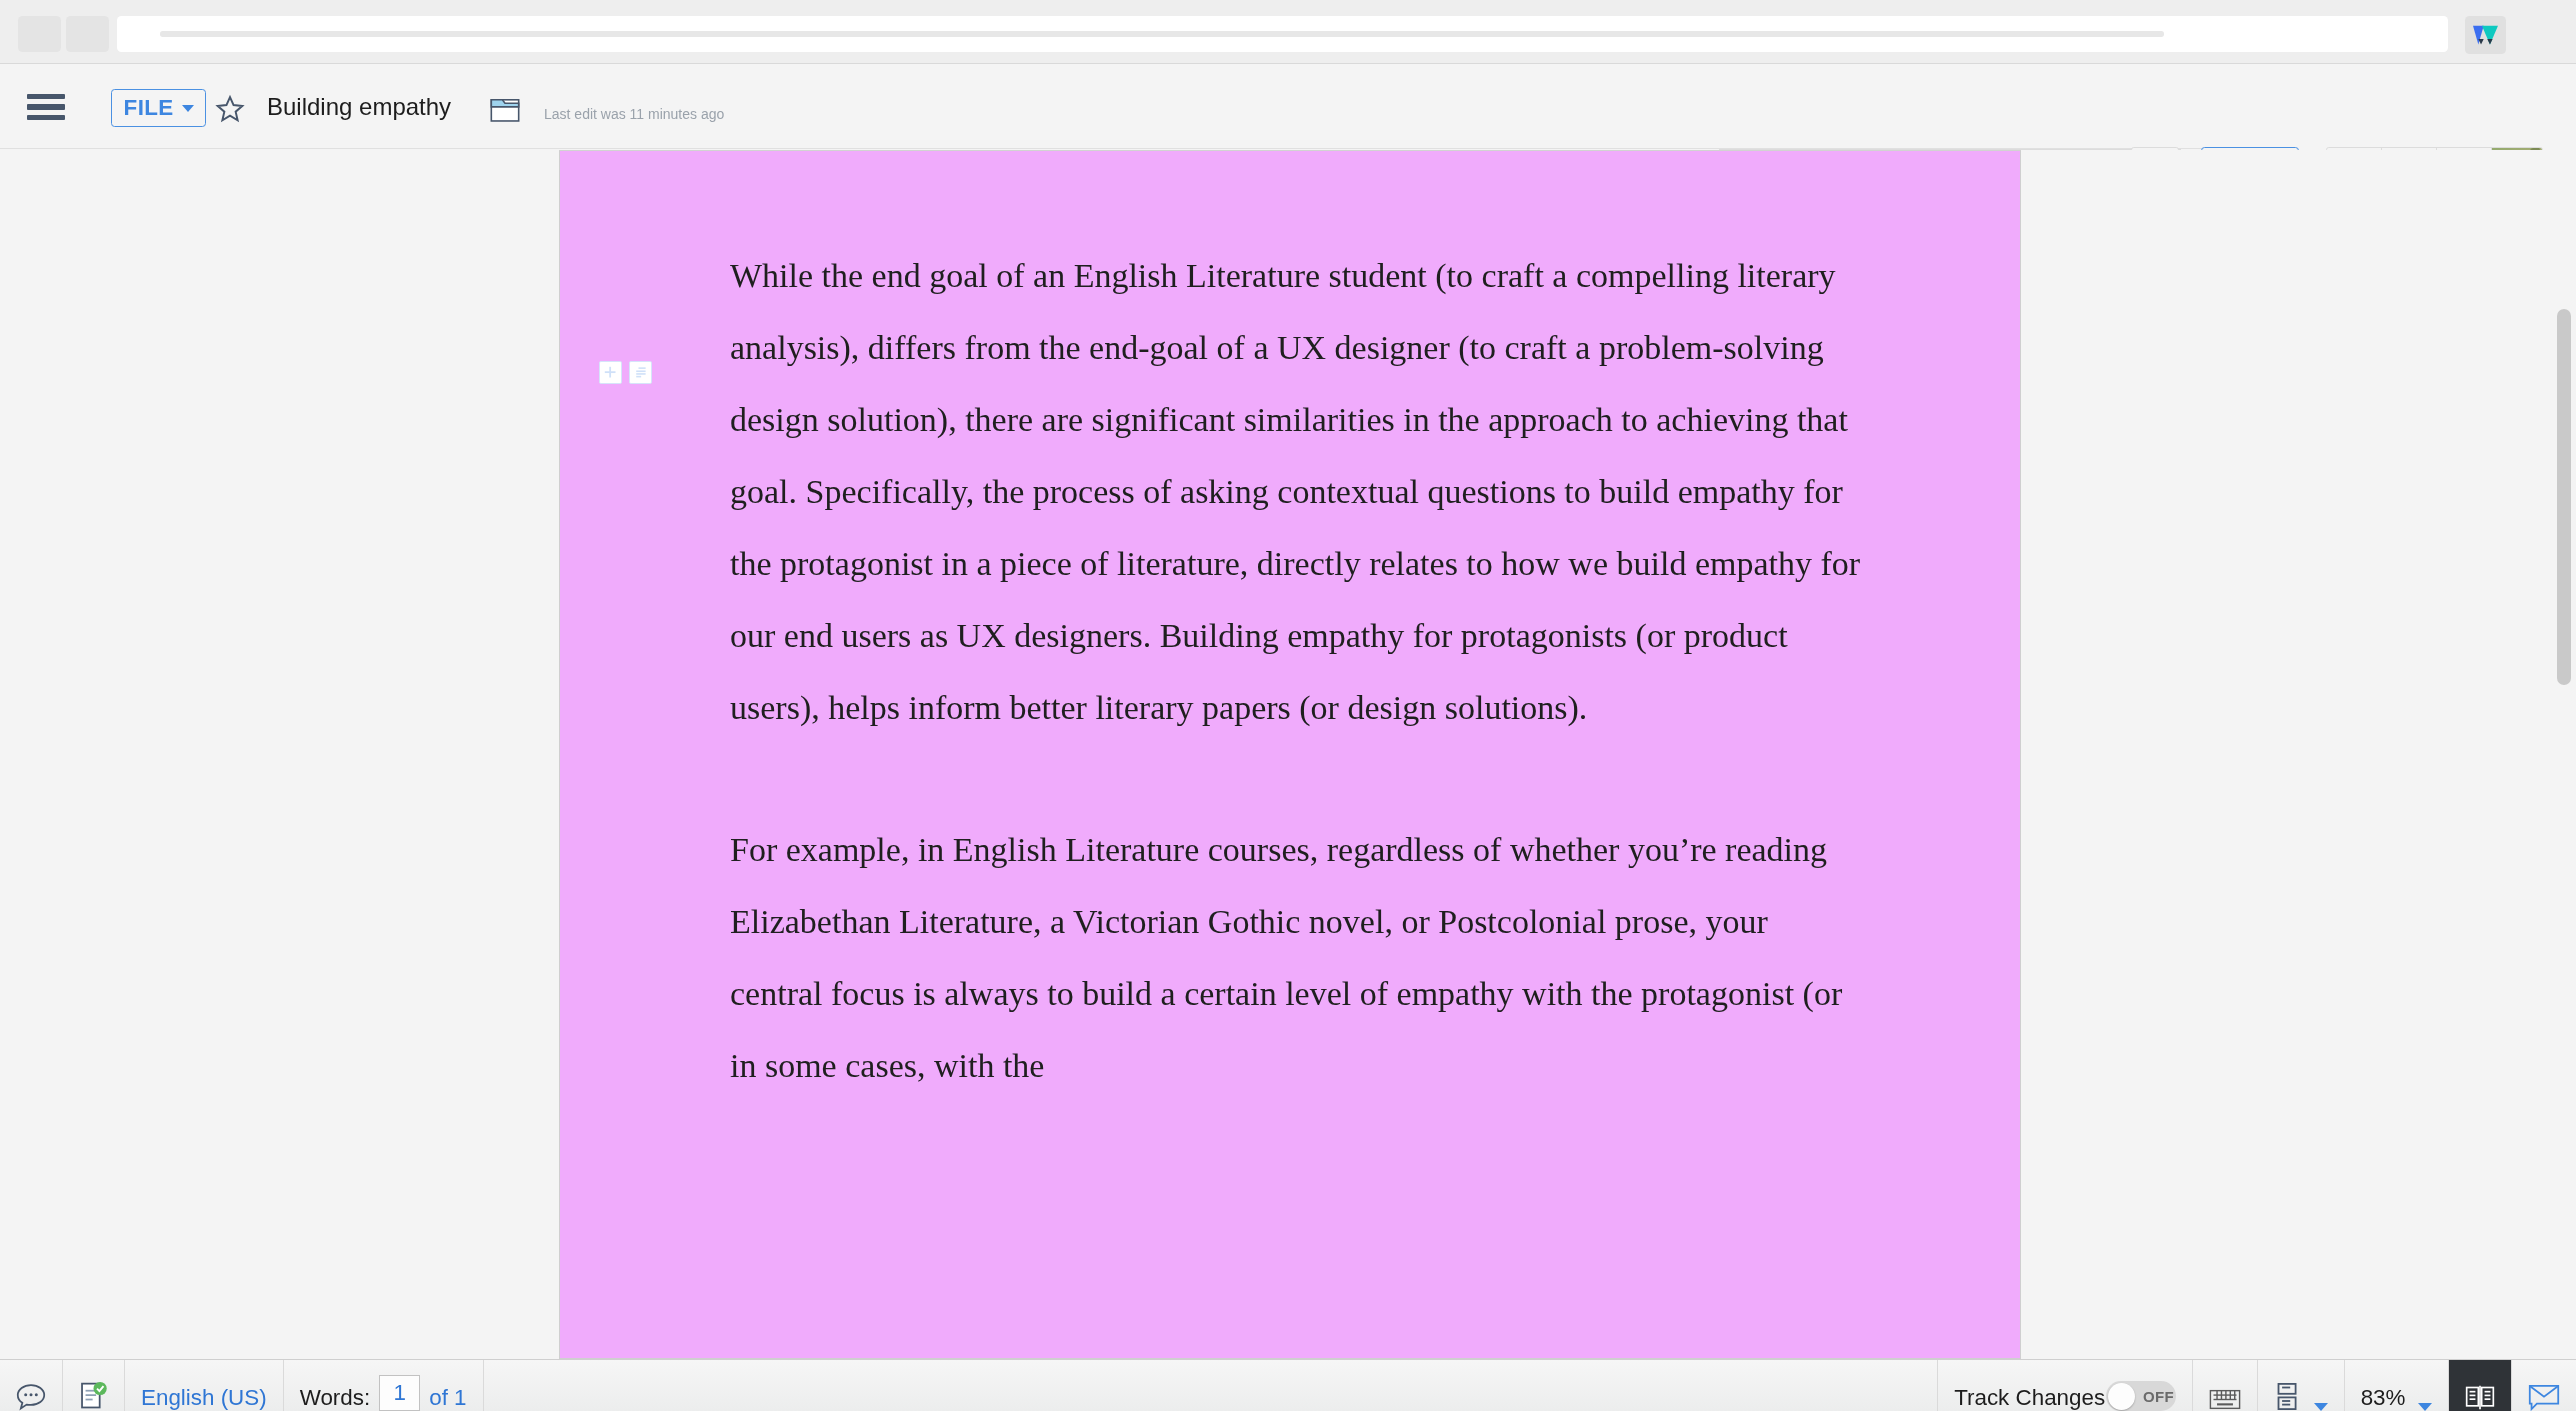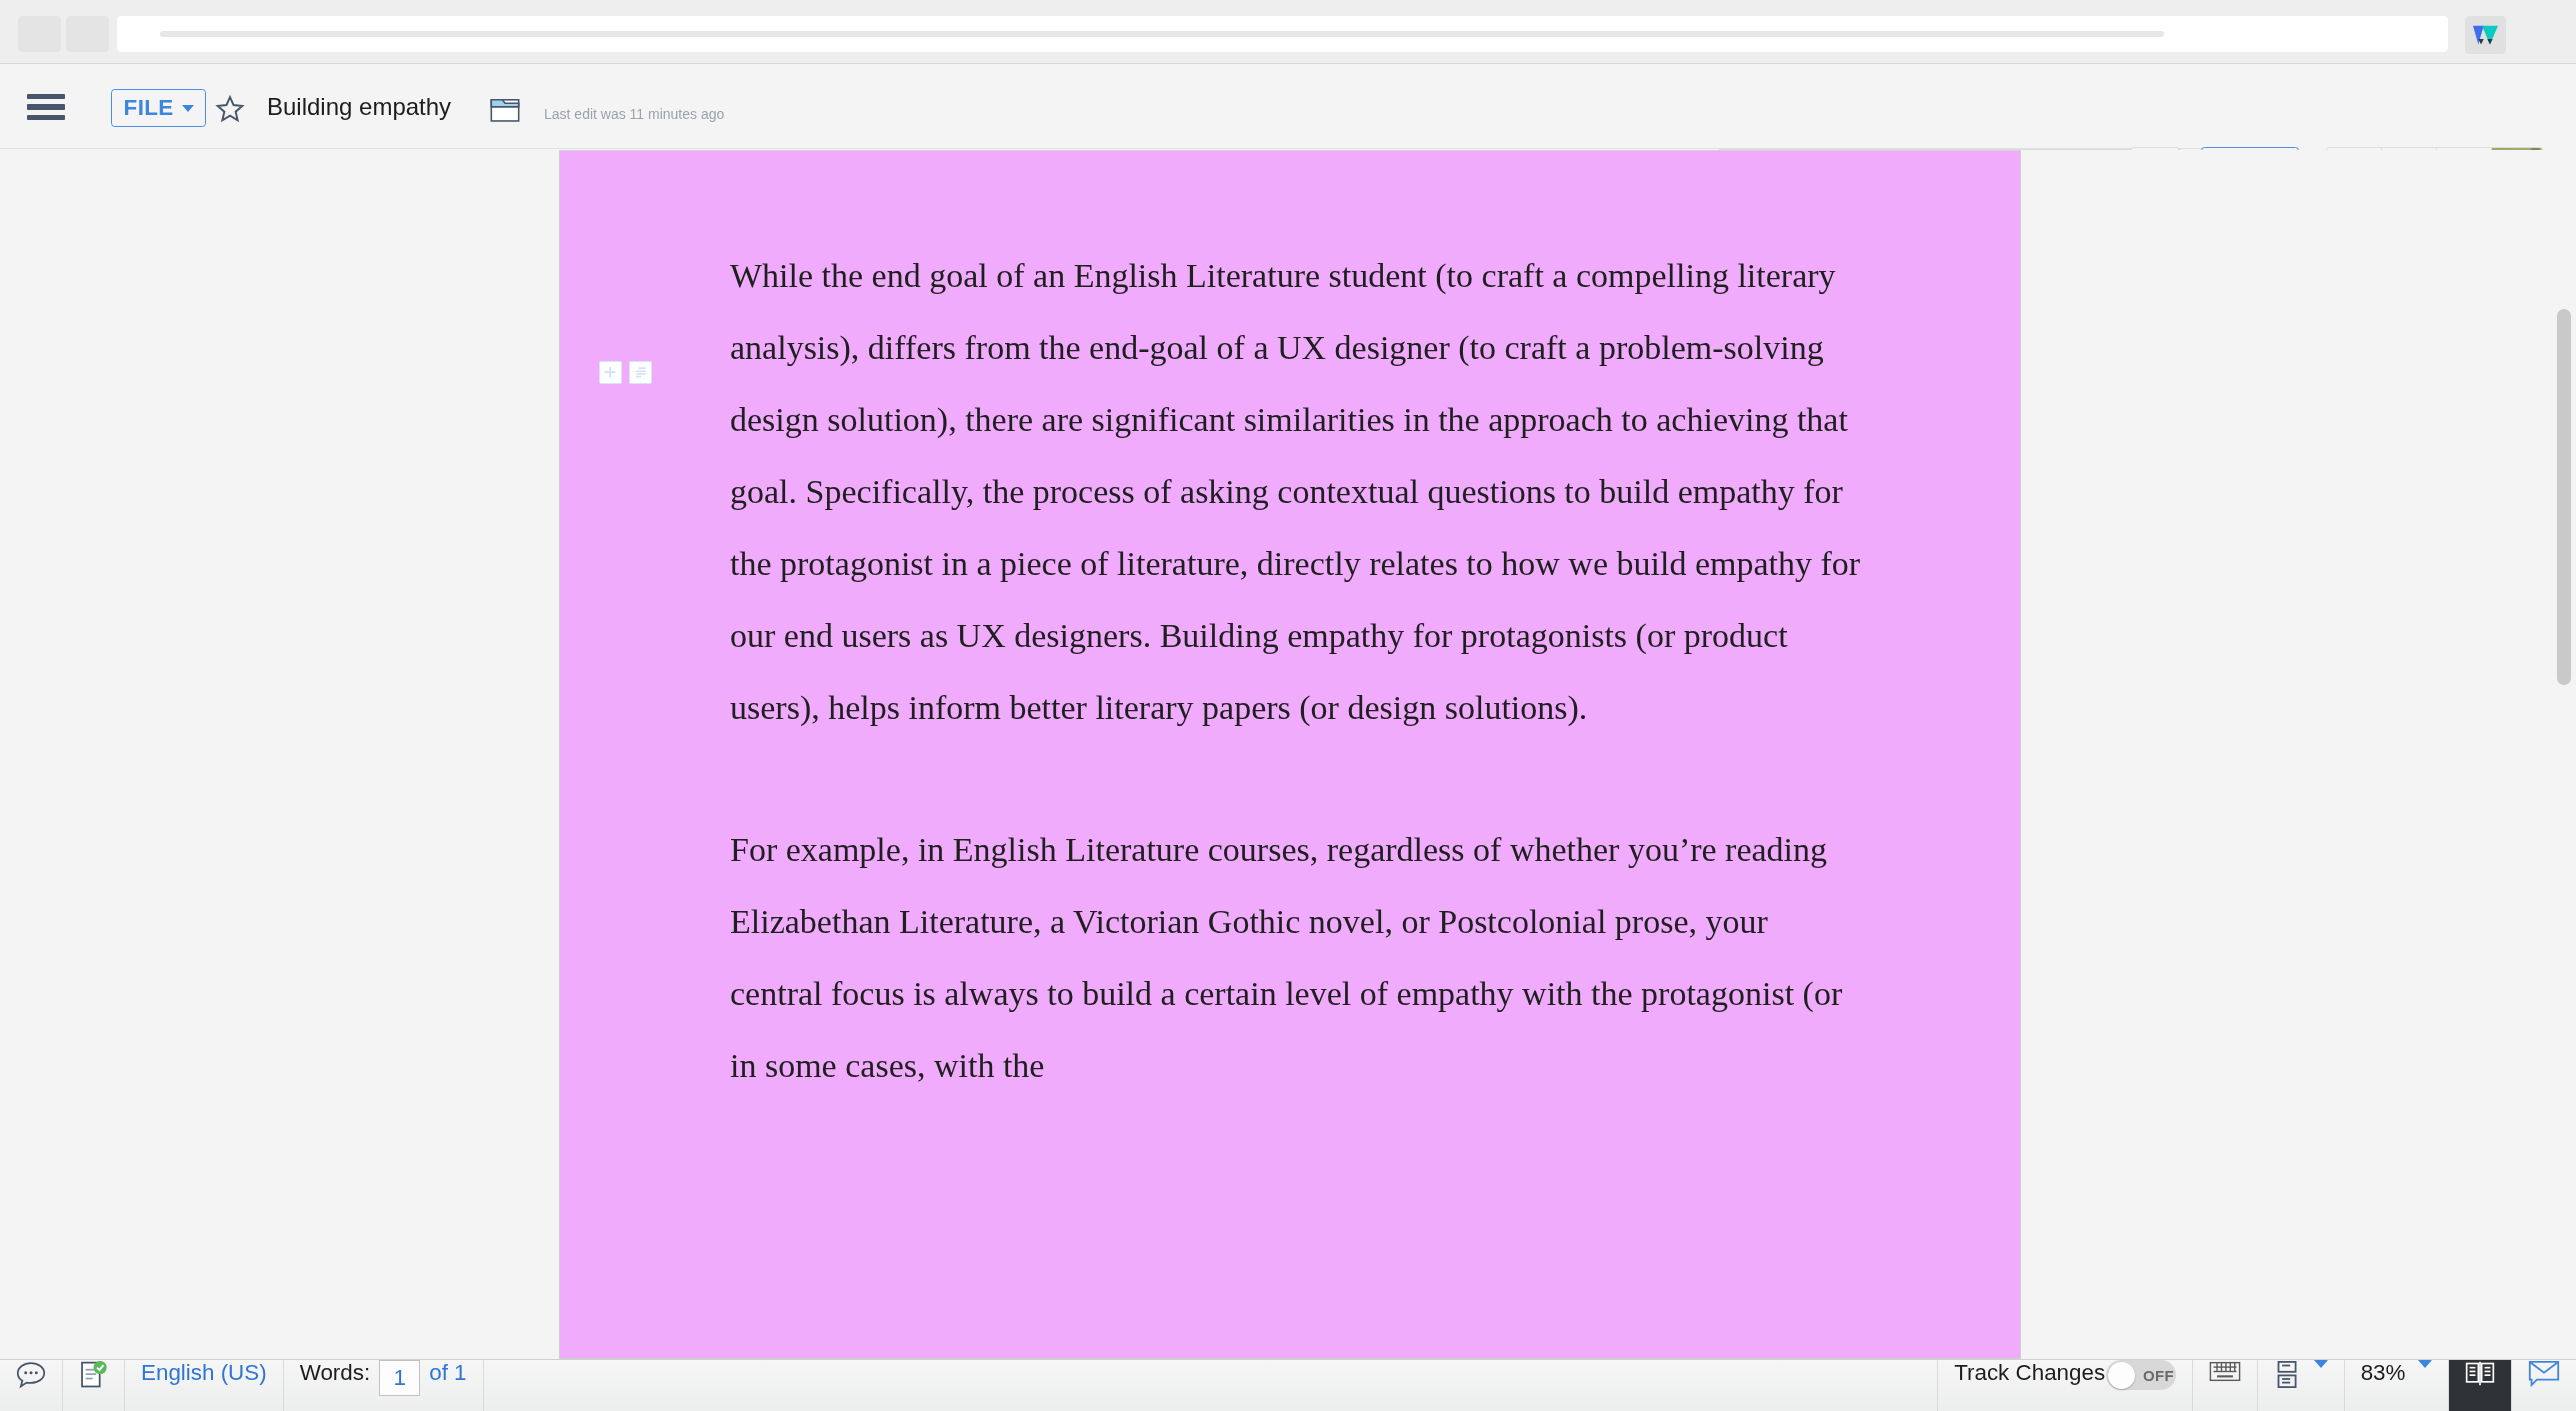--- a/index.html
+++ b/index.html
@@ -186,21 +186,21 @@
   }
 
   
   #status-bar {
     position: absolute; left: 0; bottom: 0; width: 2576px; height: 52px;
     background: linear-gradient(#f6f6f6, #eceded);
     border-top: 0.9px solid #cfcfcf;
     display: flex; align-items: stretch;
   }
   .sb-cell {
-    display: flex; align-items: flex-start; justify-content: center;
+    display: flex; align-items: flex-end; justify-content: center;
     padding: 0 16px; border-right: 0.9px solid #dadada;
     font-size: 22.4px; color: #1d1d1d; white-space: nowrap;
   }
   .sb-cell.noborder { border-right: none; }
   .sb-link { color: #2f76d4; }
   .sb-grow { flex: 1; border-right: 0.9px solid #dadada; }
   #sb-wordchars { gap: 23px; display: flex; }
   #sb-wordchars span { margin-left: 6.3px; }
   #page-input {
     width: 41px; height: 36px; margin: 0 9px;

